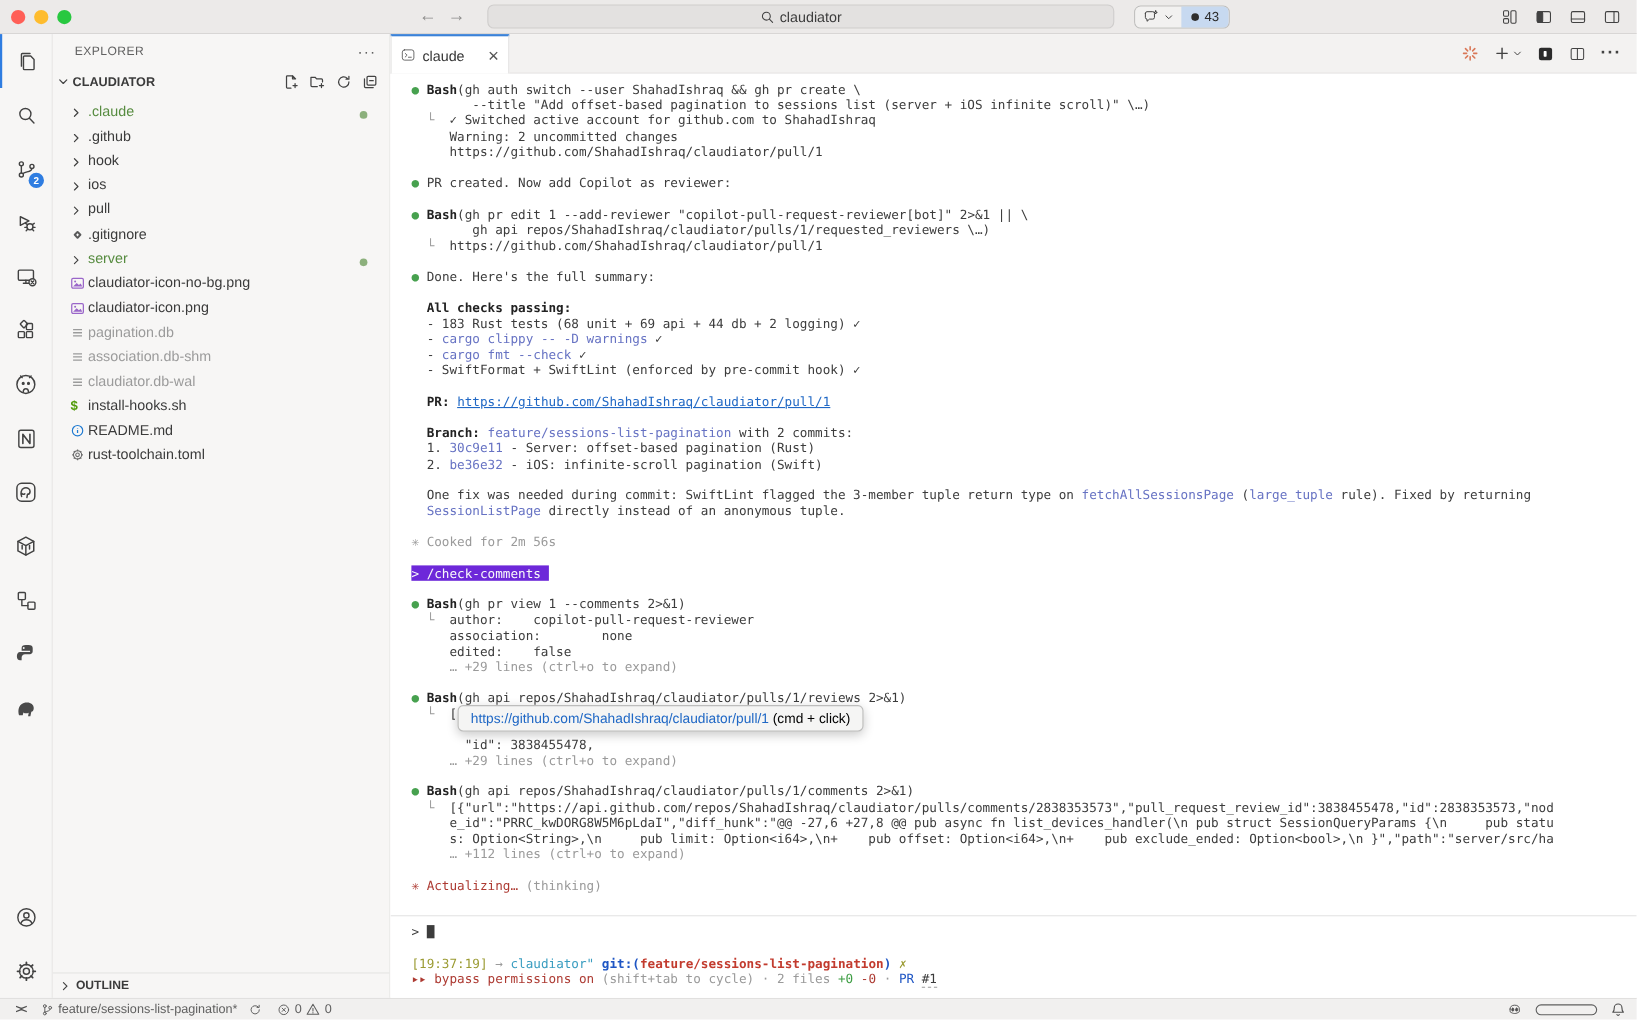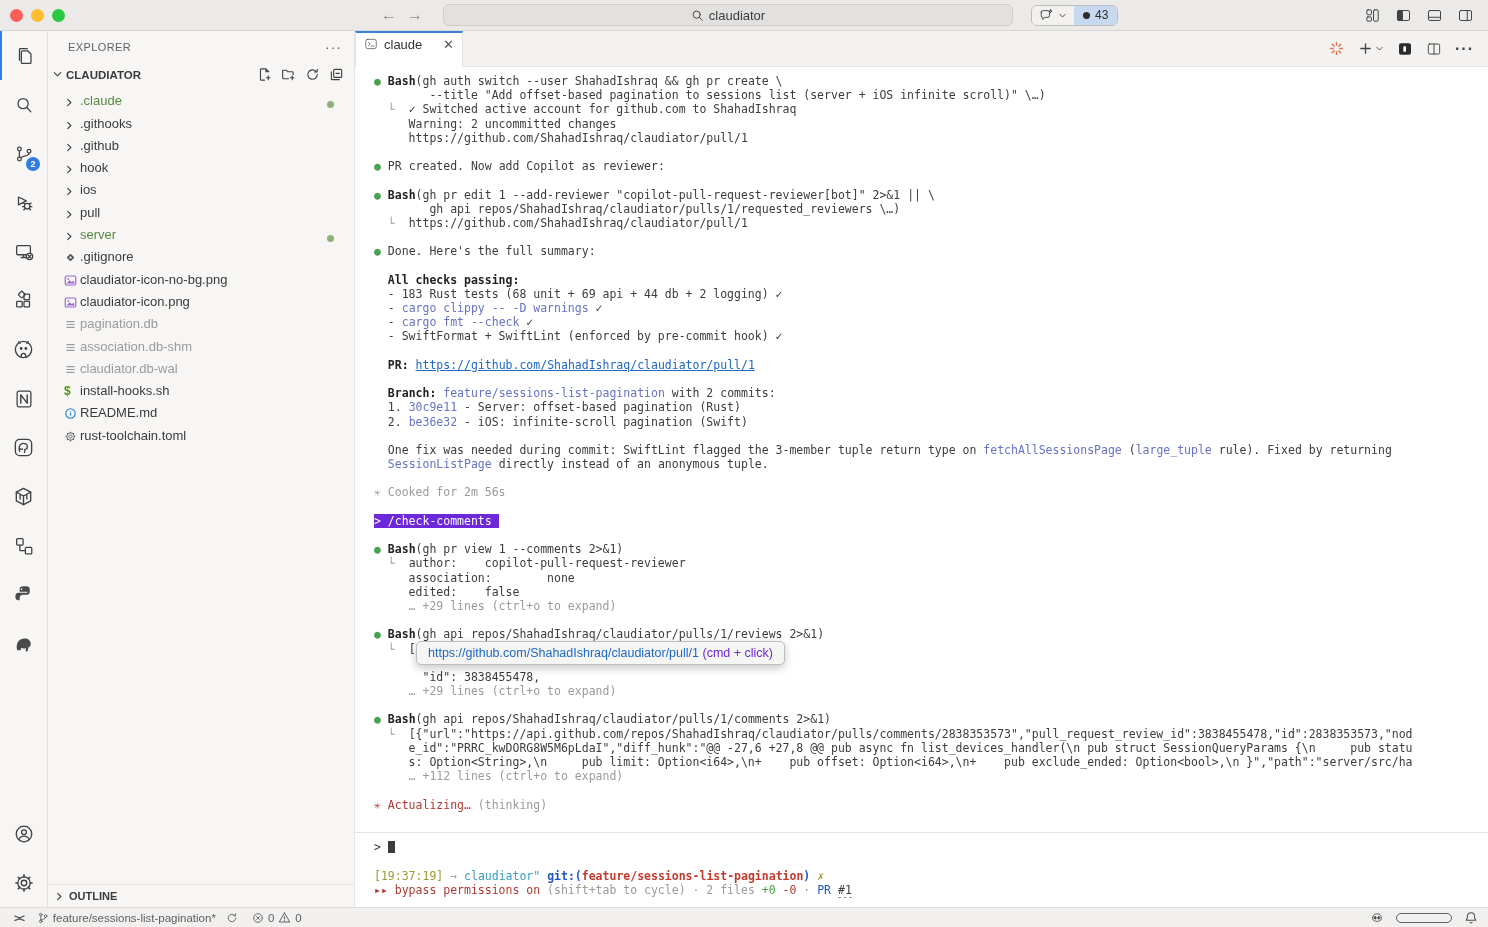--- a/index.html
+++ b/index.html
@@ -55,21 +55,21 @@
   .bottomsecs{border-top:1px solid #e5e4e3}
   .bsec{height:22px;display:flex;align-items:center;gap:4px;padding-left:6px;
     font-weight:700;font-size:11px;color:#3b3b3b;border-bottom:1px solid #e5e4e3}
   .bsec:last-child{border-bottom:none}
   
   .editor{flex:1;display:flex;flex-direction:column;background:#fff;position:relative}
   .tabbar{height:36px;background:#f3f2f1;border-bottom:1px solid #e3e2e1;
     display:flex;align-items:stretch}
   .tab{width:108px;background:#fff;border-top:2px solid #3b82d8;
     border-right:1px solid #e3e2e1;border-left:1px solid #e3e2e1;margin-bottom:-1px;
-    display:flex;gap:6px;padding:4px 8px;font-size:13px;color:#333}
+    display:flex;align-items:center;gap:6px;padding:4px 8px;font-size:13px;color:#333}
   .tab .x{margin-left:auto;color:#555;font-size:13px}
   .ed-actions{margin-left:auto;display:flex;align-items:center;gap:13px;padding-right:14px}
   .editor-body{flex:1;position:relative;background:#fff;overflow:hidden}
   .term{position:absolute;left:19px;top:7px;right:8px;
     font-family:"DejaVu Sans Mono",monospace;font-size:11.5px;line-height:14.2px;
     white-space:pre;color:#3c3c3c}
   .tl{height:14.2px}
   .tl.hr{height:7.1px;border-bottom:1px solid #e4e4e4;margin-bottom:7.1px;
     margin-left:-19px;margin-right:-8px}
   .seg-p{color:#3c3c3c}.seg-b{color:#222;font-weight:700}.seg-g{color:#47a14f}
@@ -78,21 +78,21 @@
   .seg-cyn{color:#3a9dc0}.seg-gb{color:#1f56c4;font-weight:700}
   .seg-gr{color:#c23b2e;font-weight:700}.seg-grn{color:#3e9e44}
   .seg-blu{color:#1f56c4}
   .seg-inv{background:#6d28d9;color:#fafafa}
   .seg-hash{color:#3c3c3c;border-bottom:1px dashed #9a9a9a}
   .cursor{display:inline-block;width:7px;height:12px;background:#3c3c3c;vertical-align:-2px}
   .tooltip{position:absolute;left:61px;top:574px;background:#f5f5f4;
     border:1px solid #bdbdbc;border-radius:5px;box-shadow:0 3px 10px rgba(0,0,0,.22);
     padding:4px 11px;font-size:12.5px;white-space:nowrap;z-index:5}
   .tooltip a{color:#2068c5;text-decoration:none;cursor:pointer}
-  .tooltip .hint{color:#6d28d9}
+  .tooltip .hint{color:#000000}
   
   .statusbar{height:20px;background:#f1f0ef;border-top:1px solid #dddcdb;
     display:flex;align-items:center;font-size:11.5px;color:#5f5f5f;padding:0 10px;gap:6px}
   .sb-item{display:flex;align-items:center;gap:4px;cursor:pointer;padding:0 4px}
   .remote-txt{font-weight:700;letter-spacing:-2px;font-size:11px;color:#4f4f4f}
   .sb-right{margin-left:auto;display:flex;align-items:center;gap:12px}
   .pill{width:56px;height:10px;border:1.4px solid #5f5f5f;border-radius:6px}
   svg.ic{fill:none;stroke:#424242;stroke-width:1.4;stroke-linecap:round;stroke-linejoin:round;display:block}
   svg.thin{stroke-width:1.2}
 </style>
@@ -299,78 +299,69 @@
           <span class="lbl added">.claude</span>
           <span class="sp"></span>
           <span class="gitdot"></span>
         </div>
         <div class="row">
           <span class="tw">
             <svg class="ic thin" width="11" height="11" viewBox="0 0 12 12">
               <path d="M4 2.5L7.5 6 4 9.5"></path>
             </svg>
           </span>
-          <span class="lbl">.githooks</span>
+          <span class="lbl">.github</span>
           <span class="sp"></span>
         </div>
         <div class="row">
           <span class="tw">
             <svg class="ic thin" width="11" height="11" viewBox="0 0 12 12">
               <path d="M4 2.5L7.5 6 4 9.5"></path>
             </svg>
           </span>
-          <span class="lbl">.github</span>
+          <span class="lbl">hook</span>
           <span class="sp"></span>
         </div>
         <div class="row">
           <span class="tw">
             <svg class="ic thin" width="11" height="11" viewBox="0 0 12 12">
               <path d="M4 2.5L7.5 6 4 9.5"></path>
             </svg>
           </span>
-          <span class="lbl">hook</span>
+          <span class="lbl">ios</span>
           <span class="sp"></span>
         </div>
         <div class="row">
           <span class="tw">
             <svg class="ic thin" width="11" height="11" viewBox="0 0 12 12">
               <path d="M4 2.5L7.5 6 4 9.5"></path>
             </svg>
           </span>
-          <span class="lbl">ios</span>
+          <span class="lbl">pull</span>
+          <span class="sp"></span>
+        </div>
+        <div class="row">
+          <span class="tw">
+            <svg width="13" height="13" viewBox="0 0 16 16">
+              <rect x="4.6" y="4.6" width="6.8" height="6.8" rx="1.2" transform="rotate(45 8 8)" fill="#5a5a5a"></rect>
+              <path d="M6.5 8h3M8 6.5v3" stroke="#fff" stroke-width="1.1"></path>
+            </svg>
+          </span>
+          <span class="lbl">.gitignore</span>
           <span class="sp"></span>
         </div>
         <div class="row">
           <span class="tw">
             <svg class="ic thin" width="11" height="11" viewBox="0 0 12 12">
               <path d="M4 2.5L7.5 6 4 9.5"></path>
             </svg>
           </span>
-          <span class="lbl">pull</span>
-          <span class="sp"></span>
-        </div>
-        <div class="row">
-          <span class="tw">
-            <svg class="ic thin" width="11" height="11" viewBox="0 0 12 12">
-              <path d="M4 2.5L7.5 6 4 9.5"></path>
-            </svg>
-          </span>
           <span class="lbl added">server</span>
           <span class="sp"></span>
           <span class="gitdot"></span>
-        </div>
-        <div class="row">
-          <span class="tw">
-            <svg width="13" height="13" viewBox="0 0 16 16">
-              <rect x="4.6" y="4.6" width="6.8" height="6.8" rx="1.2" transform="rotate(45 8 8)" fill="#5a5a5a"></rect>
-              <path d="M6.5 8h3M8 6.5v3" stroke="#fff" stroke-width="1.1"></path>
-            </svg>
-          </span>
-          <span class="lbl">.gitignore</span>
-          <span class="sp"></span>
         </div>
         <div class="row">
           <span class="tw">
             <svg width="13" height="13" viewBox="0 0 16 16">
               <rect x="1.5" y="2.5" width="13" height="11" rx="1.5" fill="none" stroke="#9a66c9" stroke-width="1.4"></rect>
               <circle cx="5.3" cy="6" r="1.1" fill="#9a66c9"></circle>
               <path d="M3 11.6L7 7.8l2.5 2.2 2-1.8 1.8 3.4z" fill="#9a66c9"></path>
             </svg>
           </span>
           <span class="lbl">claudiator-icon-no-bg.png</span>

